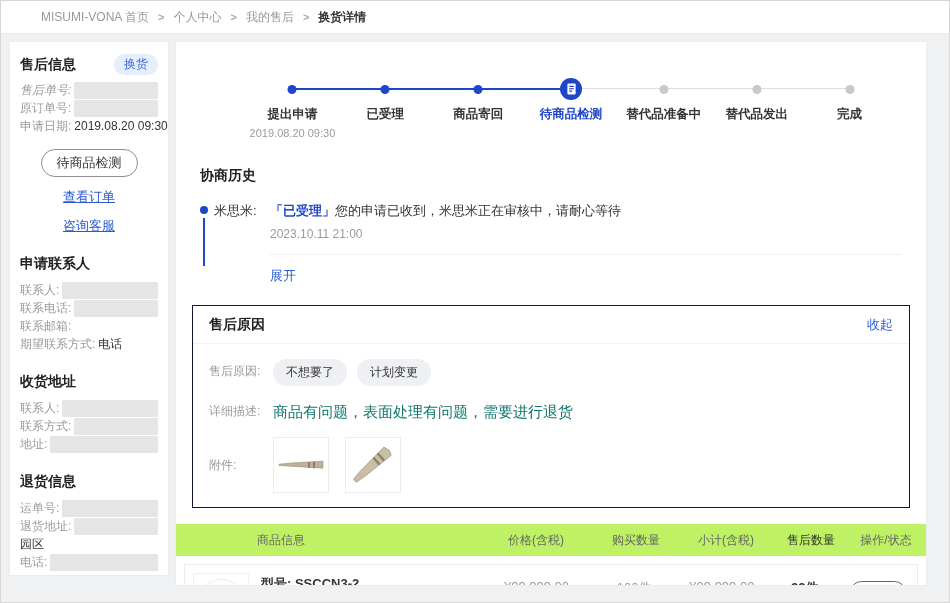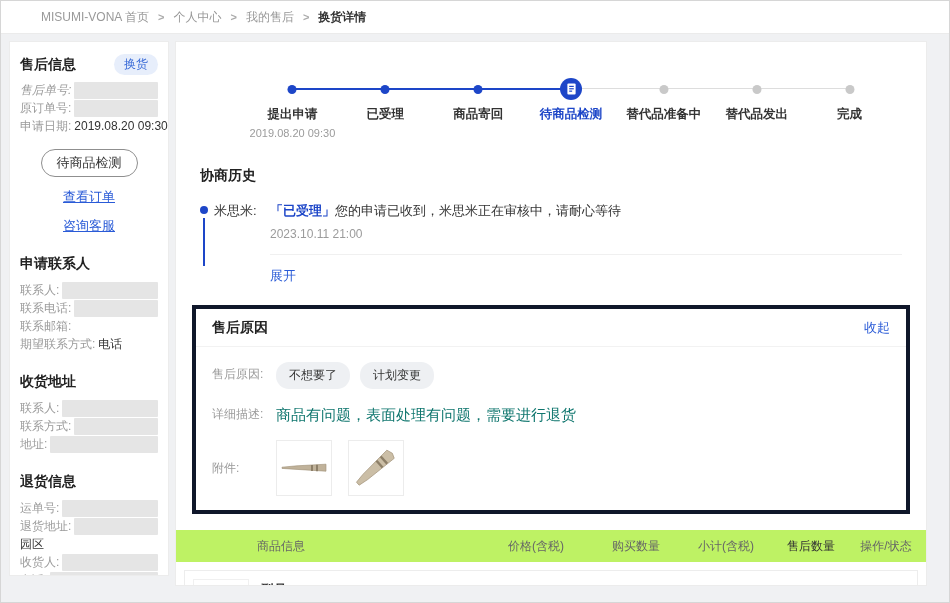--- a/index.html
+++ b/index.html
@@ -58,21 +58,21 @@
   .entry-top { display:flex; align-items:flex-start; }
   .actor { color:#333; font-size:13px; width:50px; flex:none; }
   .msg-block { flex:1; margin-left:6px; }
   .msg { font-size:13px; color:#333; }
   .msg .status-word { color:#1d46c8; font-weight:bold; }
   .time { color:#9b9b9b; font-size:12px; margin-top:7px; }
   .h-divider { border-top:1px solid #f0f0f0; margin-top:13px; }
   .expand { display:inline-block; color:#2a5bd7; font-size:13px; margin-top:12px; cursor:pointer; }
 
   
-  .reason-card { margin:20px 16px 0; border:4px solid #0f172a; }
+  .reason-card { margin:20px 16px 0; border:1px solid #0f172a; }
   .rc-head { display:flex; justify-content:space-between; align-items:center; height:38px; padding:0 16px; border-bottom:1px solid #f2f2f2; }
   .collapse-link { color:#2a5bd7; font-size:13px; cursor:pointer; }
   .rc-body { padding:2px 16px 14px; }
   .rc-row { display:flex; align-items:flex-start; margin-top:13px; }
   .rc-label { width:64px; flex:none; color:#9b9b9b; font-size:12px; line-height:25px; }
   .tags { display:flex; gap:10px; }
   .tag { background:#eef0f3; border-radius:13px; padding:5px 13px; font-size:12px; color:#333; }
   .desc-text { font-size:15px; color:#0f766e; line-height:25px; }
   .thumbs { display:flex; gap:16px; }
   .thumb { width:56px; height:56px; border:1px solid #ececec; background:#fff; display:flex; align-items:center; justify-content:center; cursor:pointer; }
@@ -174,24 +174,20 @@
         <div class="f-row">
           <span class="f-label">运单号:</span>
           <span class="red-box"></span>
         </div>
         <div class="f-row">
           <span class="f-label">退货地址:</span>
           <span class="red-box"></span>
         </div>
         <div class="plain-dark">园区</div>
         <div class="f-row">
-          <span class="f-label">收货人:</span>
-          <span class="red-box"></span>
-        </div>
-        <div class="f-row">
           <span class="f-label">电话:</span>
           <span class="red-box"></span>
         </div>
       </div>
     </aside>
 
     <main class="main">
 
       <div class="stepper">
         <div class="step step-done r-blue">

